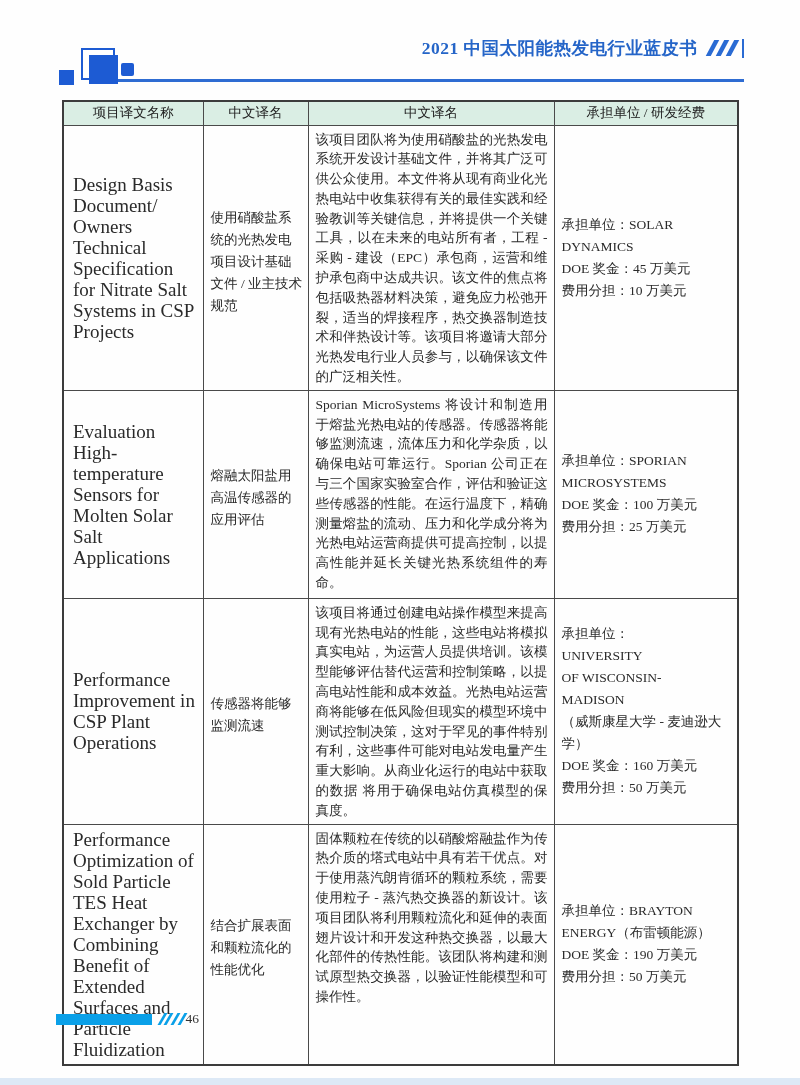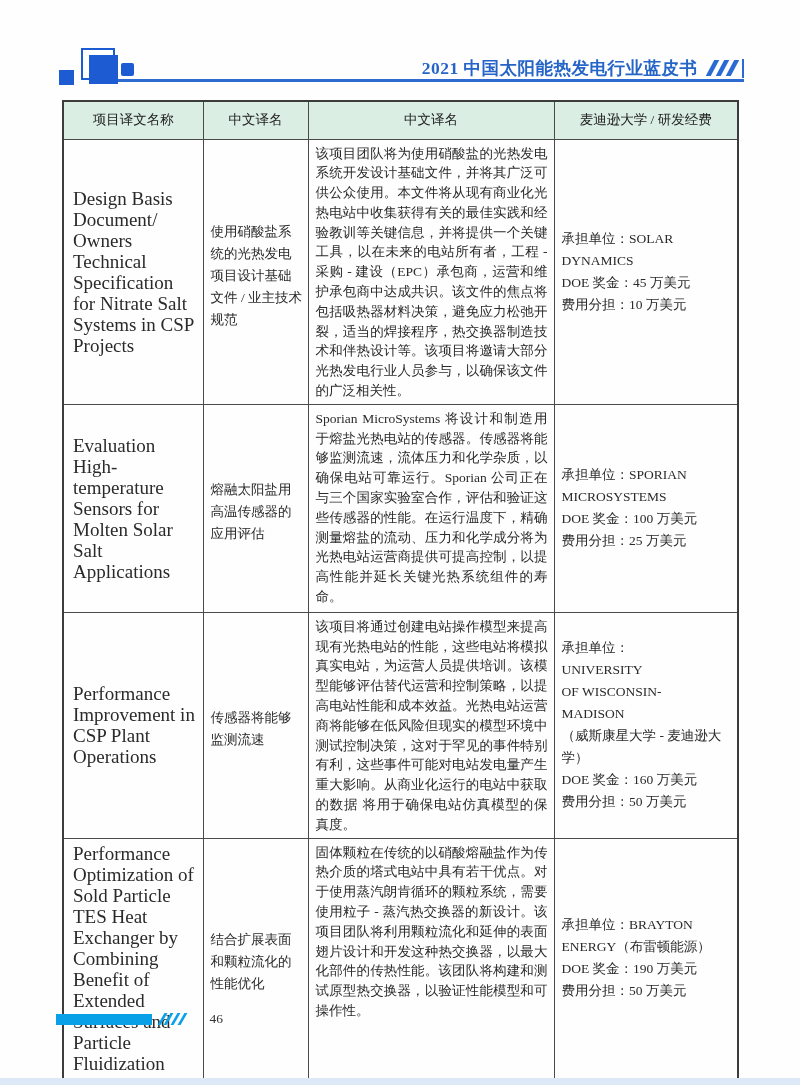--- a/index.html
+++ b/index.html
@@ -9,47 +9,47 @@
 
   
   .logo { position:absolute; left:56px; top:46px; width:84px; height:40px; }
   .sq-outline { position:absolute; left:25px; top:2px; width:34px; height:32px; border:2px solid #1d5bd3; background:#fff; }
   .sq-large { position:absolute; left:33px; top:9px; width:29px; height:29px; background:#1d5bd3; }
   .sq-left { position:absolute; left:3px; top:24px; width:15px; height:15px; background:#1d5bd3; }
   .sq-right { position:absolute; left:65px; top:17px; width:13px; height:13px; background:#1d5bd3; border-radius:2px; }
 
   .header-rule { position:absolute; left:118px; top:79px; width:626px; height:3px; background:#2e6cd2; }
 
-  .header-right { position:absolute; top:56px; right:56px; display:flex; align-items:center; gap:10px; }
+  .header-right { position:absolute; top:36px; right:56px; display:flex; align-items:center; gap:10px; }
   .header-title { font-size:17.5px; font-weight:bold; color:#2565c8; letter-spacing:.5px; white-space:nowrap; }
   .slashes { display:flex; align-items:center; }
   .slashes i { display:block; width:5px; height:16px; background:#2a6bd3; transform:skewX(-28deg); margin:0 2.5px; }
   .slashes b { display:block; width:2.5px; height:19px; background:#2a6bd3; margin-left:4px; }
 
   
   .doc-table { position:absolute; left:62px; top:100px; width:675px; border-collapse:collapse; table-layout:fixed; }
   .doc-table col.c1 { width:140px; }
   .doc-table col.c2 { width:105px; }
   .doc-table col.c3 { width:246px; }
   .doc-table col.c4 { width:184px; }
   .doc-table th, .doc-table td { border:1px solid #4a4a4a; }
   .doc-table { border:2px solid #3c3c3c; }
-  .doc-table th { height:38px; background:#daeee4; font-size:13.5px; font-weight:400; text-align:center; color:#222; }
+  .doc-table th { height:24px; background:#daeee4; font-size:13.5px; font-weight:400; text-align:center; color:#222; }
   tr.r1 { height:258px; } tr.r2 { height:208px; } tr.r3 { height:222px; } tr.r4 { height:183px; }
   .cell-en { vertical-align:middle; font-size:19px; line-height:21px; padding:4px 4px 4px 9px; }
   .cell-cn { vertical-align:middle; font-size:13.5px; line-height:22px; padding:12px 5px 4px 7px; }
   .cell-desc { vertical-align:top; font-size:13.5px; line-height:19.8px; padding:4px 6px 3px 7px; text-align:justify; text-align-last:left; }
   .cell-fund { vertical-align:middle; font-size:13.5px; line-height:22px; padding:4px 4px 4px 7px; white-space:pre-line;margin-top:12px; }
 
   
   .footer { position:absolute; left:56px; top:1011px; display:flex; align-items:center; }
   .footer-bar { width:96px; height:11px; background:#0aa0e8; }
   .footer-slashes { display:flex; align-items:center; margin-left:7px; }
   .footer-slashes i { display:block; width:3px; height:12px; background:#0aa0e8; transform:skewX(-30deg); margin:0 1.8px; }
-  .page-number { margin-left:24px; font-size:13.5px; color:#333; }
+  .page-number { font-size:13.5px; color:#333; }
 
   .bottom-strip { position:absolute; left:0; right:0; bottom:0; height:7px; background:#dde9f6; }
 </style>
 </head>
 <body>
 
 <div class="page">
 
   <div class="logo">
     <div class="sq-outline"></div>
@@ -75,21 +75,21 @@
         <col class="c1">
         <col class="c2">
         <col class="c3">
         <col class="c4">
       </colgroup>
     <thead>
       <tr>
         <th>项目译文名称</th>
         <th>中文译名</th>
         <th>中文译名</th>
-        <th>麦迪逊大学 / 研发经费</th>
+        <th>承担单位 / 研发经费</th>
       </tr>
     </thead>
     <tbody>
       <tr class="r1">
         <td class="cell-en">Design Basis Document/ Owners Technical Specification for Nitrate Salt Systems in CSP Projects</td>
         <td class="cell-cn">使用硝酸盐系统的光热发电项目设计基础文件 / 业主技术规范</td>
         <td class="cell-desc">该项目团队将为使用硝酸盐的光热发电系统开发设计基础文件，并将其广泛可供公众使用。本文件将从现有商业化光热电站中收集获得有关的最佳实践和经验教训等关键信息，并将提供一个关键工具，以在未来的电站所有者，工程 - 采购 - 建设（EPC）承包商，运营和维护承包商中达成共识。该文件的焦点将包括吸热器材料决策，避免应力松弛开裂，适当的焊接程序，热交换器制造技术和伴热设计等。该项目将邀请大部分光热发电行业人员参与，以确保该文件的广泛相关性。</td>
         <td class="cell-fund">承担单位：SOLAR DYNAMICS
 DOE 奖金：45 万美元
 费用分担：10 万美元</td>

